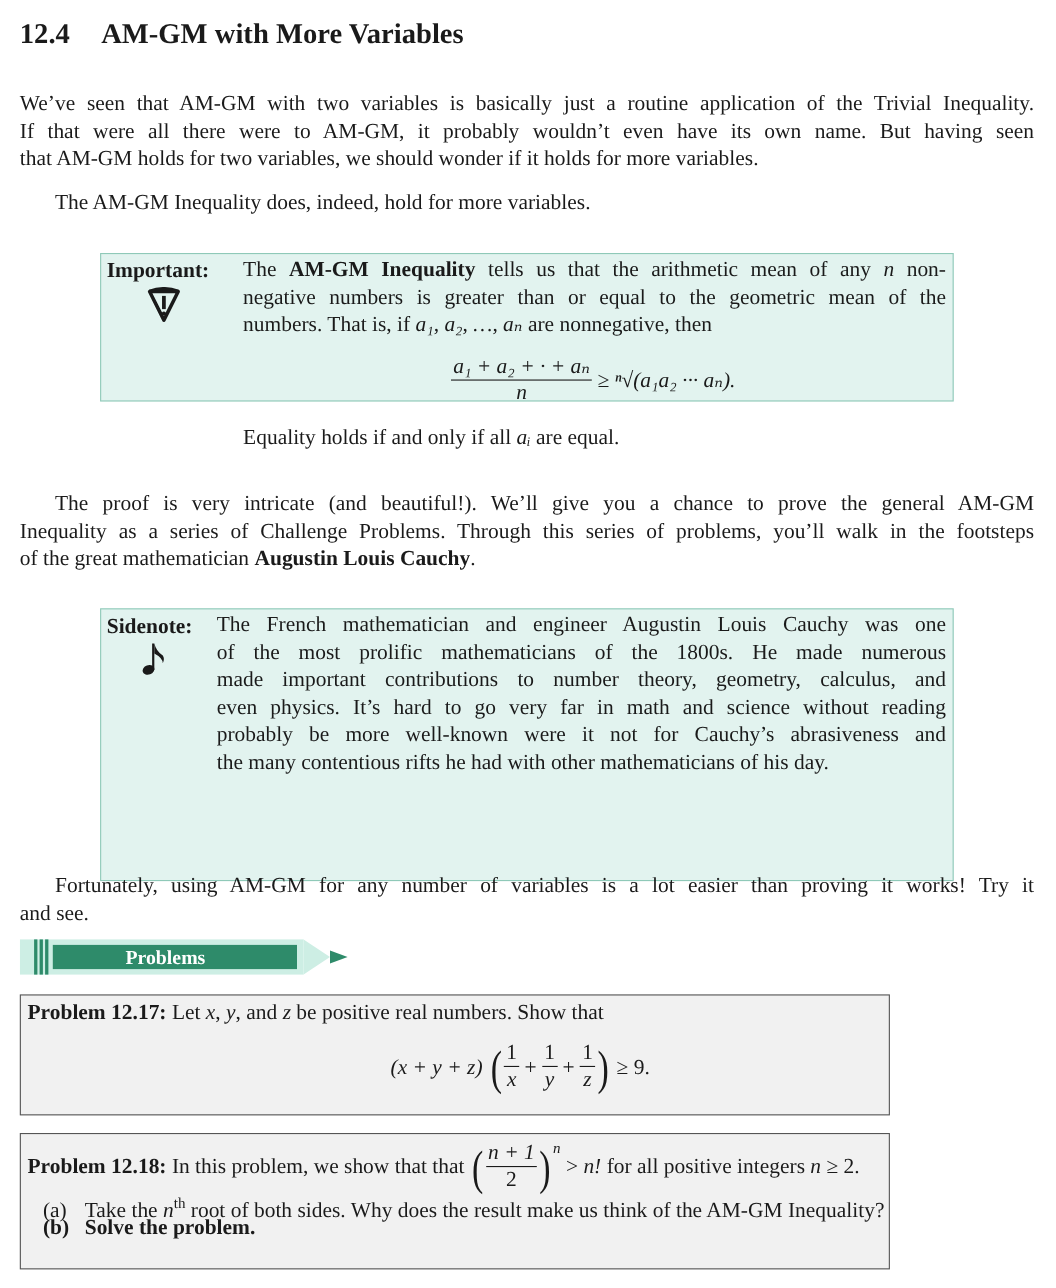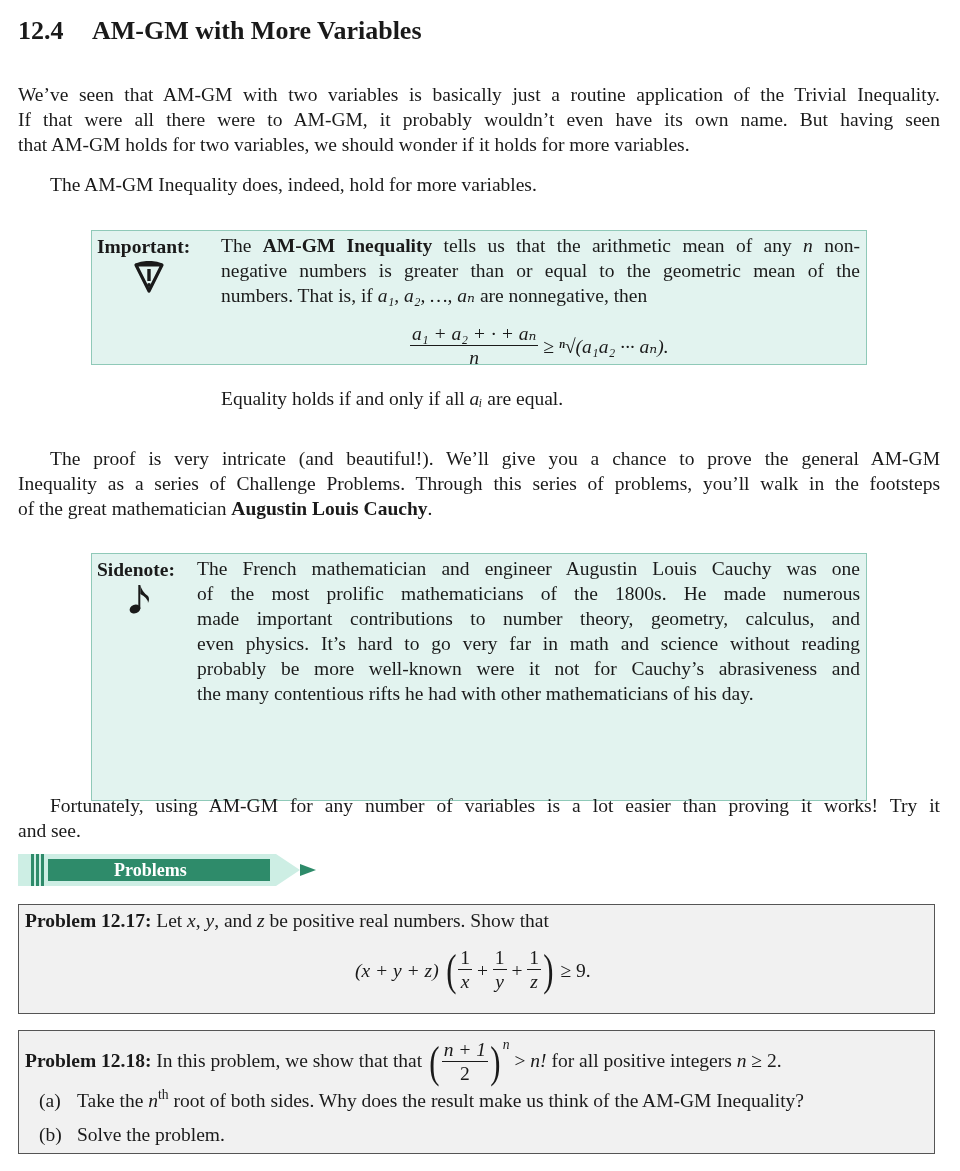--- a/index.html
+++ b/index.html
@@ -33,21 +33,21 @@
   .callout .body .line { display: block; white-space: nowrap; text-align: justify; text-align-last: justify; }
   .callout .body .line.last { text-align-last: left; }
 
   .formula { position: absolute; white-space: nowrap; font-style: normal; }
   .frac { display: inline-block; vertical-align: middle; text-align: center; }
   .frac .n { display: block; padding: 0 2px; border-bottom: 1.3px solid #1a1a1a; line-height: 22px; }
   .frac .d { display: block; line-height: 24px; }
 
   .problems-banner { left: 18px; top: 852px; width: 300px; height: 36px; }
   .problem-box {
-    left: 18px; width: 917px; background: #f1f1f1; border: 1.5px solid #555;
+    left: 18px; width: 791px; background: #f1f1f1; border: 1.5px solid #555;
     box-sizing: border-box;
   }
   .problem-box .ptitle { font-weight: bold; }
   .paren-big { display: inline-block; font-size: 44px; line-height: 44px; vertical-align: middle; transform: scaleX(0.7); font-weight: 300; }
 </style>
 </head>
 <body>
 
 <div class="abs title">
   <span class="num">12.4</span><span>AM-GM with More Variables</span>
@@ -145,16 +145,16 @@
   </div>
 </div>
 
 <div class="abs problem-box" style="top:1030px; height:124px;">
   <div style="position:absolute; left:6px; top:6px; white-space:nowrap; line-height:48px;">
     <span class="ptitle">Problem 12.18:</span><span> In this problem, we show that that </span><span class="paren-big">(</span><span class="frac" style="line-height:22px;"><i class="n" style="border-bottom:1.3px solid #1a1a1a;">n + 1</i><span class="d">2</span></span><span class="paren-big">)</span><sup style="vertical-align:1.3em;"><i>n</i></sup><span> &gt; </span><i class="v">n!</i><span> for all positive integers </span><i class="v">n</i><span> ≥ 2.</span>
   </div>
   <div style="position:absolute; left:20px; top:57px; white-space:nowrap;">
     <span style="display:inline-block; width:38px;">(a)</span><span>Take the </span><i class="v">n</i><sup>th</sup><span> root of both sides. Why does the result make us think of the AM-GM Inequality?</span>
   </div>
-  <div style="position:absolute; left:20px; top:91px; white-space:nowrap;">
+  <div style="position:absolute; left:20px; top:73px; white-space:nowrap;font-weight:bold;">
     <span style="display:inline-block; width:38px;">(b)</span><span>Solve the problem.</span>
   </div>
 </div>
 
 </body></html>

